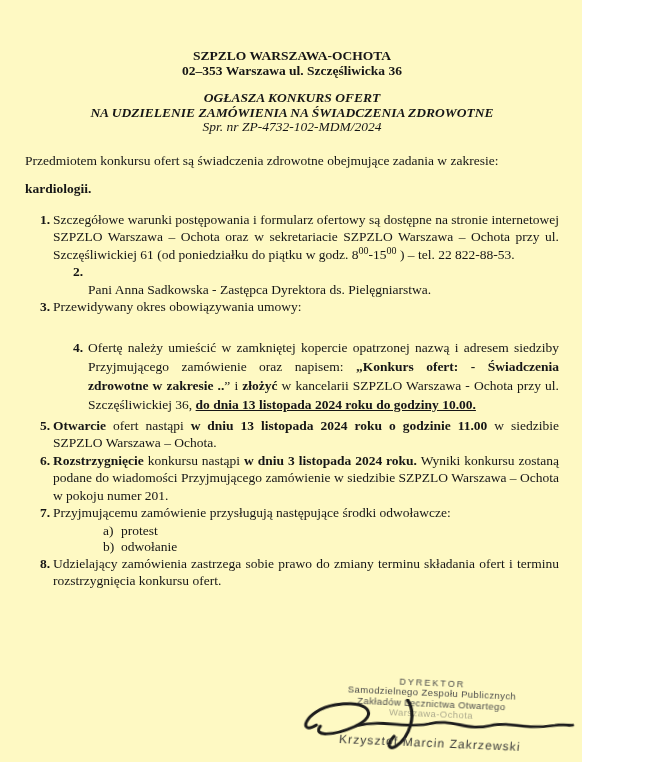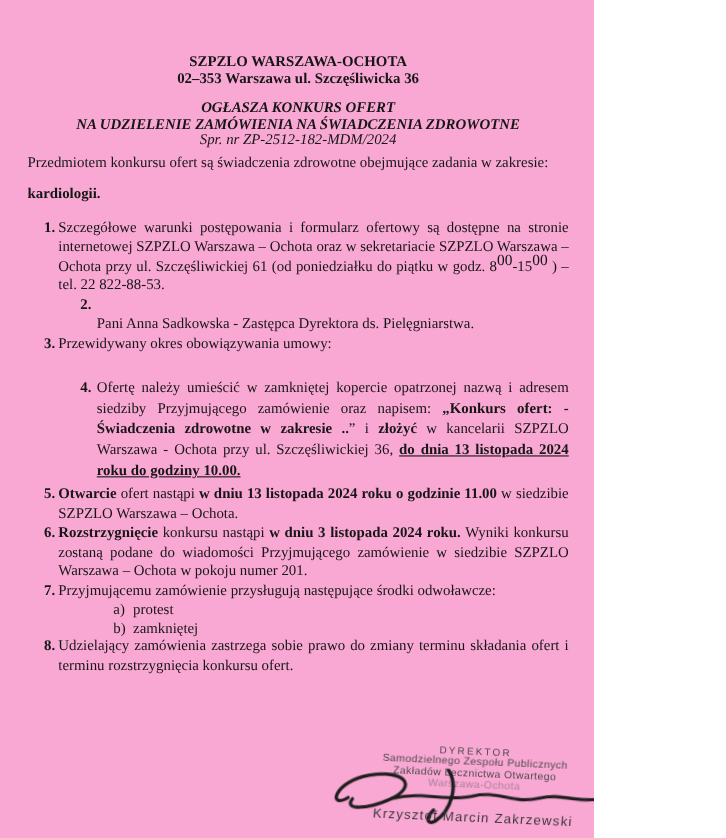--- a/index.html
+++ b/index.html
@@ -1,58 +1,58 @@
 <!DOCTYPE html>
 <html lang="pl"><head>
 <meta charset="utf-8">
 <style>
   html, body { margin: 0; padding: 0; background: #ffffff; }
   .page {
     position: relative;
-    width: 540px;
+    width: 582px;
     height: 762px;
-    background: #f9a8d4;
+    background: #fef9c3;
     overflow: hidden;
     font-family: "Liberation Serif", serif;
     font-size: 13.5px;
     line-height: 17.5px;
     color: #161616;
   }
   .content { padding: 48px 23px 0 25px; }
 
   
   .hdr { text-align: center; font-weight: bold; line-height: 15px; }
   .hdr-announce { margin-top: 13px; line-height: 14.5px; font-style: italic; }
   .hdr-reg { font-weight: normal; }
 
   
   .para { margin: 0; text-align: justify; }
   .mt18 { margin-top: 18px; }
-  .mt17 { margin-top: 4px; }
+  .mt17 { margin-top: 17px; }
   .mt13 { margin-top: 13px; }
   .mt11 { margin-top: 11px; }
   .bold { font-weight: bold; }
 
   
   .list { margin-top: 13px; }
   .li { position: relative; text-align: justify; margin: 0; }
   .li .num { position: absolute; font-weight: bold; }
   .li.l1 { padding-left: 28px; }
   .li.l1 .num { left: 15px; }
   .li.l2 { padding-left: 63px; }
   .li.l2 .num { left: 48px; }
   .li.item4 { margin-top: 22px; line-height: 19px; }
   .li.item5 { margin-top: 3px; }
   .sub { padding-left: 50px; line-height: 15.5px; padding-top: 1px; }
   .subnum { display: inline-block; width: 18px; }
 
   .b { font-weight: bold; }
   .i { }
   .u { text-decoration: underline; }
-  sup { font-size: 14px; line-height: 0; vertical-align: super; }
+  sup { font-size: 10px; line-height: 0; vertical-align: super; }
 
   
   .stamp {
     position: absolute;
     left: 295px;
     top: 678px;
     width: 272px;
     text-align: center;
     transform: rotate(2.5deg);
     font-family: "Liberation Sans", sans-serif;
@@ -82,21 +82,21 @@
 
 <div class="page">
   <div class="content">
 
     <div class="hdr">
       <div>SZPZLO WARSZAWA-OCHOTA</div>
       <div>02–353 Warszawa ul. Szczęśliwicka 36</div>
       <div class="hdr-announce">
         <div>OGŁASZA KONKURS OFERT</div>
         <div>NA UDZIELENIE ZAMÓWIENIA NA ŚWIADCZENIA ZDROWOTNE</div>
-        <div class="hdr-reg">Spr. nr ZP-2512-182-MDM/2024</div>
+        <div class="hdr-reg">Spr. nr ZP-4732-102-MDM/2024</div>
       </div>
     </div>
 
 
     <p class="para mt17">Przedmiotem konkursu ofert są świadczenia zdrowotne obejmujące zadania w zakresie:</p>
 
     <p class="para mt11 bold">kardiologii.</p>
 
     <div class="list">
 
@@ -130,21 +130,21 @@
         <span class="txt"><span class="b">Rozstrzygnięcie</span><span> konkursu nastąpi </span><span class="b">w dniu  3 listopada 2024 roku.</span><span> Wyniki konkursu zostaną podane do wiadomości Przyjmującego zamówienie w siedzibie SZPZLO Warszawa – Ochota w pokoju numer 201.</span></span>
       </div>
 
       <div class="li l1">
         <span class="num">7.</span>
         <span class="txt"><span>Przyjmującemu zamówienie przysługują następujące środki odwoławcze:</span></span>
         <div class="sub">
           <span class="subnum">a)</span><span>protest</span>
         </div>
         <div class="sub">
-          <span class="subnum">b)</span><span>zamkniętej</span>
+          <span class="subnum">b)</span><span>odwołanie</span>
         </div>
       </div>
 
       <div class="li l1">
         <span class="num">8.</span>
         <span class="txt"><span>Udzielający zamówienia zastrzega sobie prawo do zmiany terminu składania ofert i terminu rozstrzygnięcia konkursu ofert.</span></span>
       </div>
 
     </div>
   </div>

